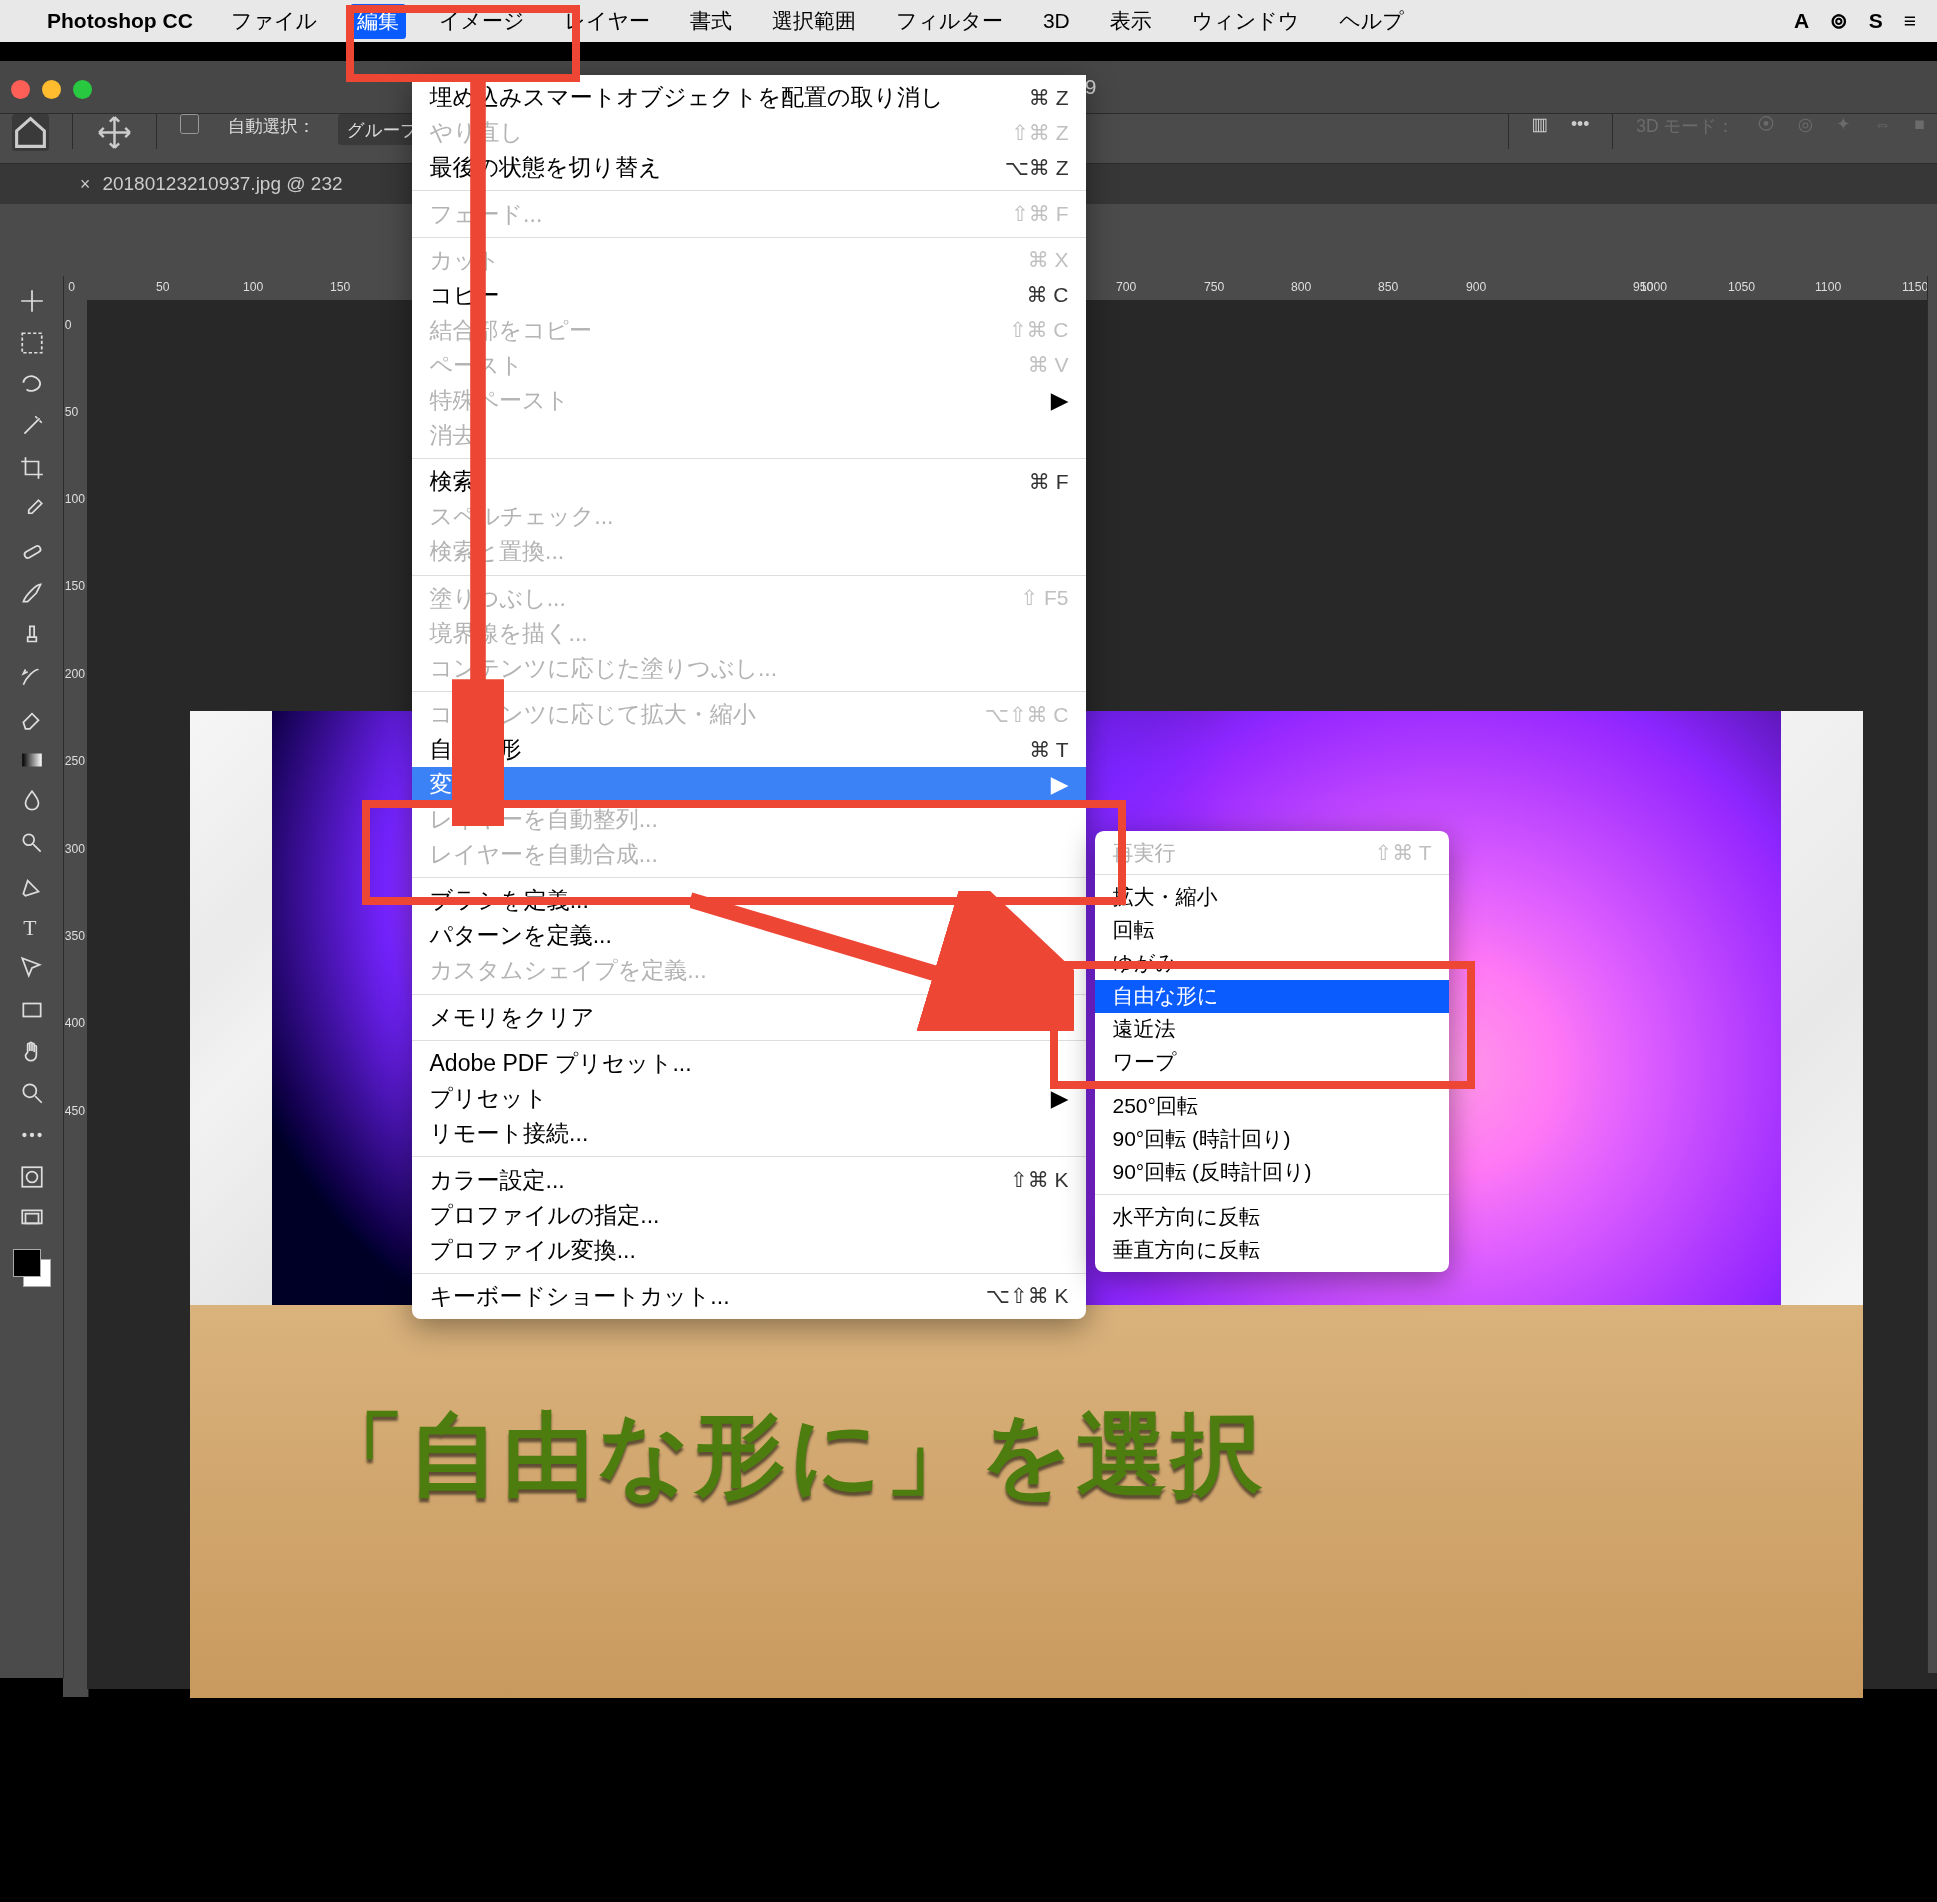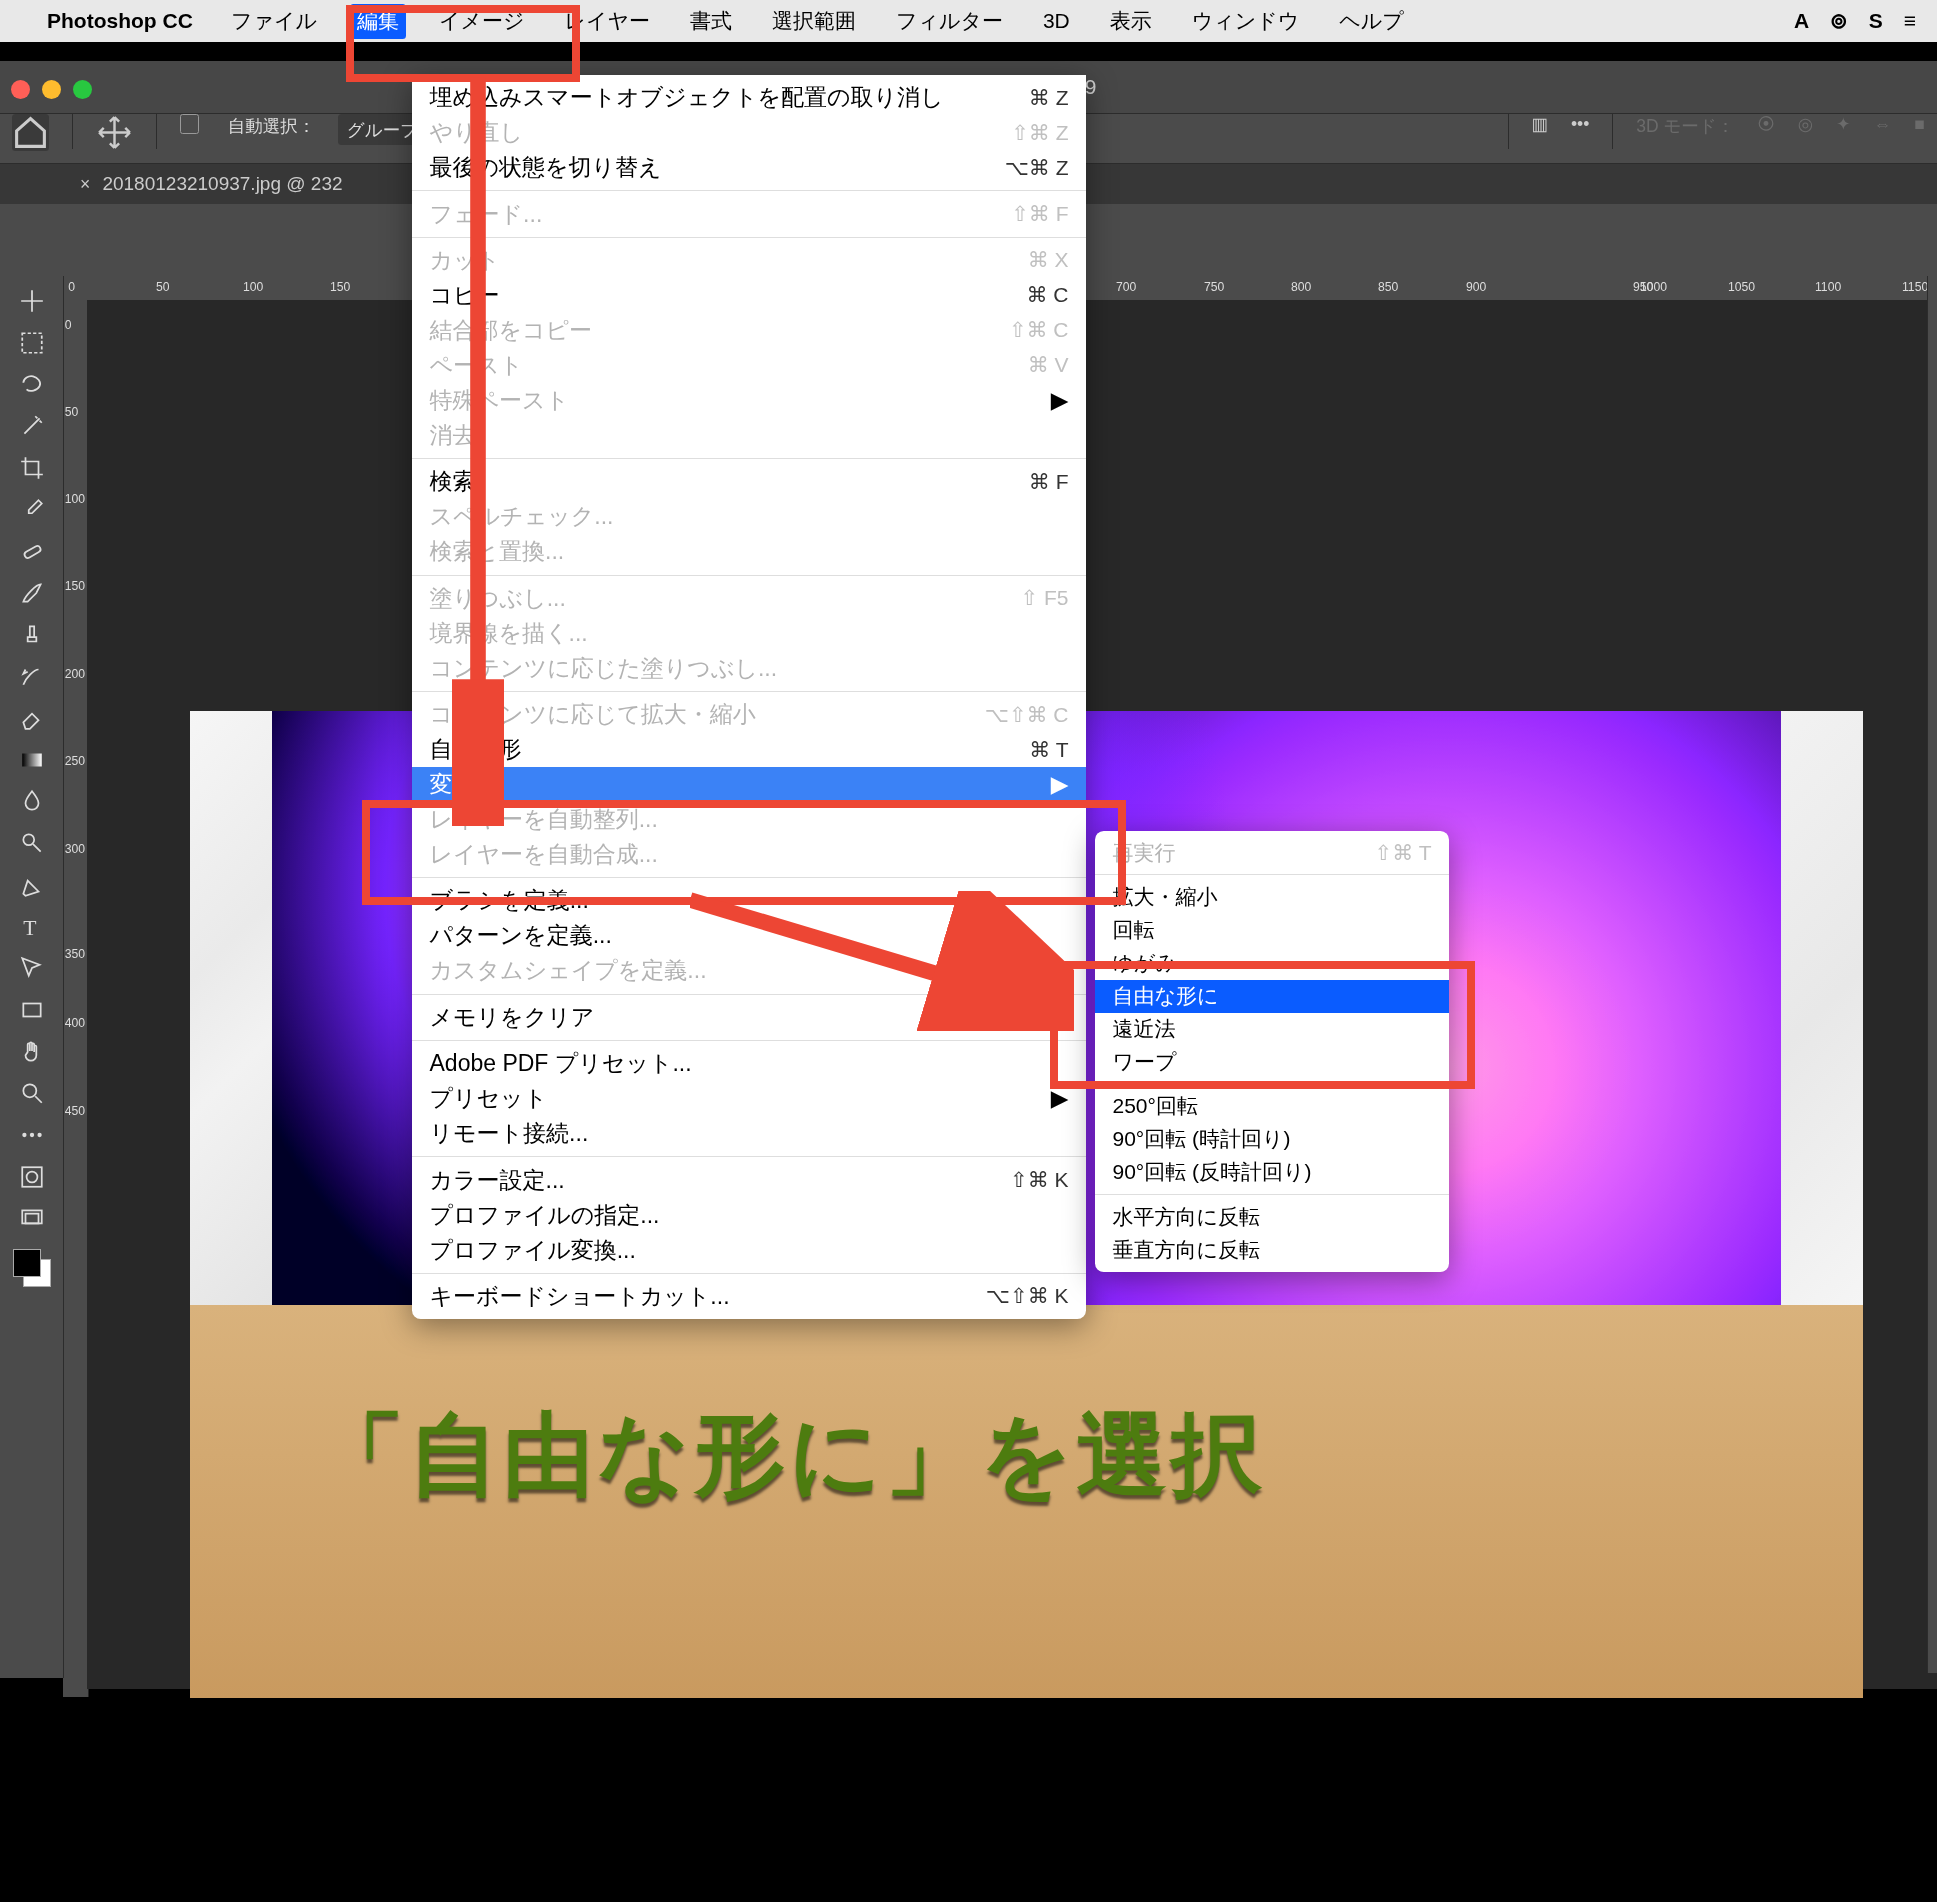--- a/index.html
+++ b/index.html
@@ -156,21 +156,21 @@
       <span class="tick" style="left: 1839px;">1150</span>
     </div>
   <div class="ruler-v" id="ruler-v">
       <span class="tick" style="top: 17.5px;">0</span>
       <span class="tick" style="top: 105px;">50</span>
       <span class="tick" style="top: 192px;">100</span>
       <span class="tick" style="top: 279px;">150</span>
       <span class="tick" style="top: 367px;">200</span>
       <span class="tick" style="top: 454px;">250</span>
       <span class="tick" style="top: 542px;">300</span>
-      <span class="tick" style="top: 629px; margin-top: 18px;">350</span>
+      <span class="tick" style="top: 629px;">350</span>
       <span class="tick" style="top: 716px;">400</span>
       <span class="tick" style="top: 804px;">450</span>
     </div>
 
   <div class="toolbox" id="toolbox">
       <div class="tool">
         <svg viewBox="0 0 24 24" stroke="#ddd" fill="none" stroke-width="1.6">
           <path d="M12 2v20M2 12h20"></path>
         </svg>
       </div>

